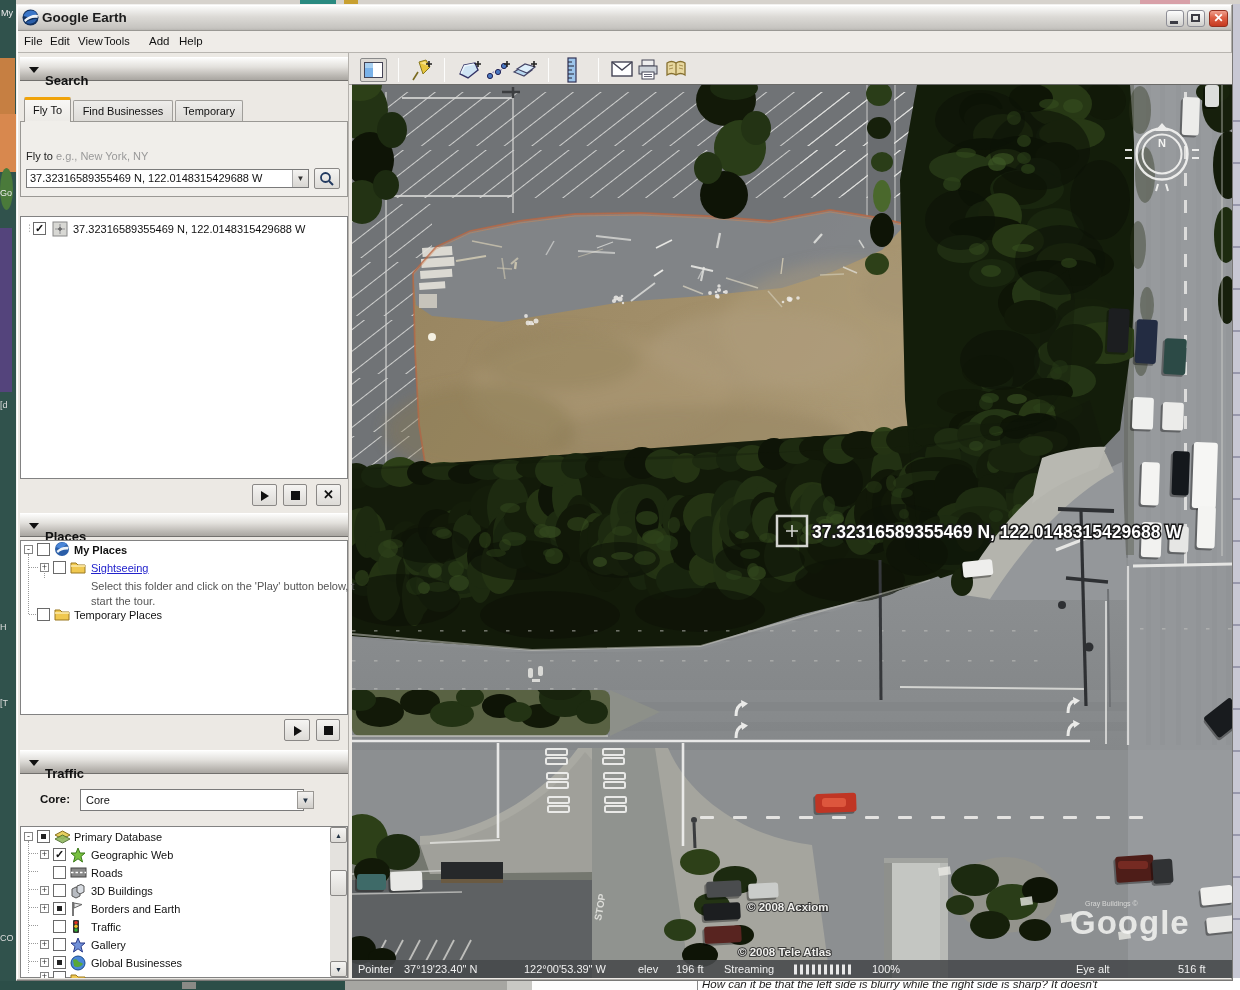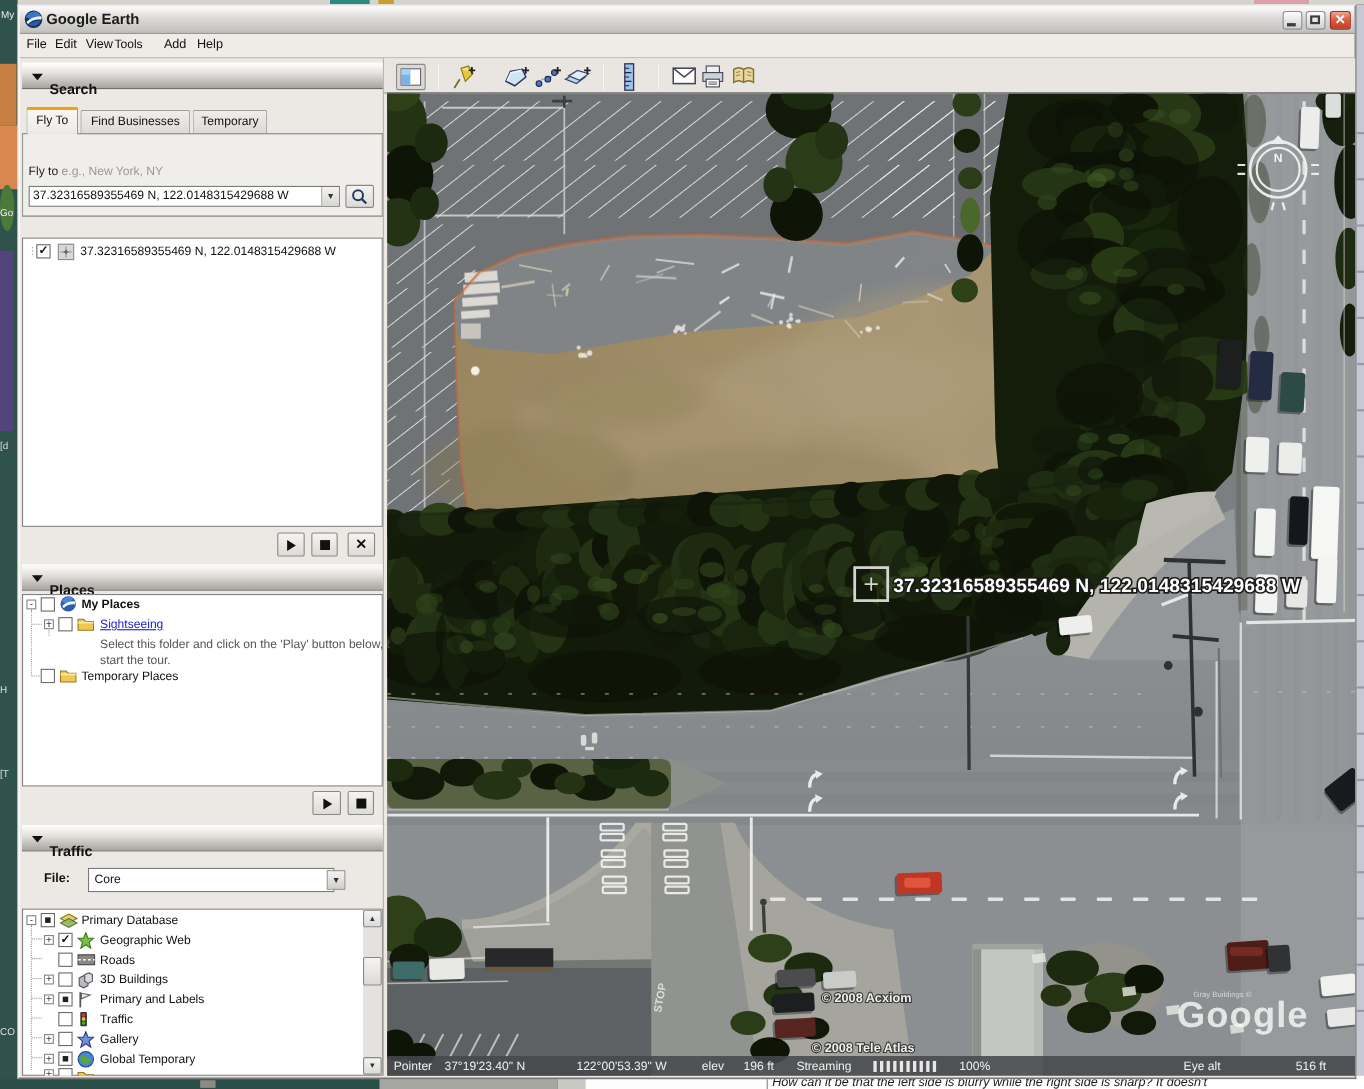--- a/index.html
+++ b/index.html
@@ -1139,21 +1139,21 @@
 <div class="btn3" style="left:284px;top:719px;width:26px;height:22px;">
     <div class="abs" style="left:9px;top:6px;width:0;height:0;border-top:5px solid transparent;border-bottom:5px solid transparent;border-left:8px solid #111;"></div>
   </div>
 <div class="btn3" style="left:316px;top:719px;width:24px;height:22px;">
     <div class="abs" style="left:7px;top:6px;width:9px;height:9px;background:#111;"></div>
   </div>
 <div class="hdr" style="top:750px;">
     <div class="tri"></div>
     <div class="lbl">Traffic</div>
   </div>
-<div class="abs" style="left:40px;top:793px;font-size:11.5px;font-weight:bold;color:#111;">File:</div>
+<div class="abs" style="left:40px;top:793px;font-size:11.5px;font-weight:bold;color:#111;">Core:</div>
 <div class="abs" style="left:80px;top:789px;width:224px;height:22px;background:#fff;border:1px solid #7a7a7a;font-size:11px;line-height:20px;padding-left:5px;color:#111;">Core</div>
 <div class="abs" style="left:297px;top:791px;width:17px;height:18px;background:linear-gradient(180deg,#f4f3f1,#d0ceca);border:1px solid #9a9894;font-size:8px;text-align:center;line-height:17px;color:#234;">▼</div>
 <div class="wbox" style="left:20px;top:826px;width:328px;height:152px;overflow:hidden;"></div>
 <div class="abs" style="left:28px;top:841px;width:1px;height:132px;border-left:1px dotted #9a9a9a;"></div>
 <div class="abs" style="left:29px;top:853px;width:9px;height:1px;border-top:1px dotted #9a9a9a;"></div>
 <div class="abs" style="left:29px;top:871px;width:9px;height:1px;border-top:1px dotted #9a9a9a;"></div>
 <div class="abs" style="left:29px;top:889px;width:9px;height:1px;border-top:1px dotted #9a9a9a;"></div>
 <div class="abs" style="left:29px;top:907px;width:9px;height:1px;border-top:1px dotted #9a9a9a;"></div>
 <div class="abs" style="left:29px;top:925px;width:9px;height:1px;border-top:1px dotted #9a9a9a;"></div>
 <div class="abs" style="left:29px;top:943px;width:9px;height:1px;border-top:1px dotted #9a9a9a;"></div>
@@ -1187,21 +1187,21 @@
   </svg>
 <div class="row" style="left:91px;top:885px;">3D Buildings</div>
 <div class="exp" style="left:40px;top:904px;">+</div>
 <div class="cb" style="left:53px;top:902px;">
     <div class="abs" style="left:3px;top:3px;width:5px;height:5px;background:#222;"></div>
   </div>
 <svg class="abs" style="left:70px;top:901px;" width="14" height="16" viewBox="0 0 14 16">
     <path d="M3 1 L3 15" stroke="#555" stroke-width="1.6"></path>
     <path d="M4 2 L12 3.5 L4 7 Z" fill="#e8e8e8" stroke="#666"></path>
   </svg>
-<div class="row" style="left:91px;top:903px;">Primary and Labels</div>
+<div class="row" style="left:91px;top:903px;">Borders and Earth</div>
 <div class="cb" style="left:53px;top:920px;"></div>
 <svg class="abs" style="left:70px;top:919px;" width="12" height="16" viewBox="0 0 12 16">
     <rect x="3" y="1" width="6" height="13" rx="1" fill="#333"></rect>
     <circle cx="6" cy="3.6" r="1.7" fill="#e03020"></circle>
     <circle cx="6" cy="7.3" r="1.7" fill="#f0c020"></circle>
     <circle cx="6" cy="11" r="1.7" fill="#30b030"></circle>
   </svg>
 <div class="row" style="left:91px;top:921px;">Traffic</div>
 <div class="exp" style="left:40px;top:940px;">+</div>
 <div class="cb" style="left:53px;top:938px;"></div>
@@ -1210,21 +1210,21 @@
   </svg>
 <div class="row" style="left:91px;top:939px;">Gallery</div>
 <div class="exp" style="left:40px;top:958px;">+</div>
 <div class="cb" style="left:53px;top:956px;">
     <div class="abs" style="left:3px;top:3px;width:5px;height:5px;background:#222;"></div>
   </div>
 <svg class="abs" style="left:70px;top:955px;" width="16" height="16" viewBox="0 0 16 16">
     <circle cx="8" cy="8" r="7" fill="#4a86d8" stroke="#1a4a8a"></circle>
     <path d="M3 5 C5 3.5 7 4 8 6 C9 8 12 7 13 9 C11 12 7 13 4 11 Z" fill="#58a838"></path>
   </svg>
-<div class="row" style="left:91px;top:957px;">Global Temporary</div>
+<div class="row" style="left:91px;top:957px;">Global Businesses</div>
 <div class="abs" style="left:21px;top:970px;width:320px;height:8px;overflow:hidden;">
     <div class="exp" style="left:19px;top:2px;">+</div>
     <div class="cb" style="left:32px;top:1px;"></div>
     <svg class="abs" style="left:49px;top:2px;" width="16" height="14" viewBox="0 0 16 14">
       <path d="M1 3 L6 3 L8 5 L15 5 L15 13 L1 13 Z" fill="#f0c850" stroke="#9a7820"></path>
     </svg>
   </div>
 <div class="abs" style="left:330px;top:827px;width:17px;height:150px;background:#e4e2de;"></div>
 <div class="btn3" style="left:330px;top:827px;width:17px;height:16px;border-radius:2px;text-align:center;font-size:7px;line-height:15px;color:#234;">▲</div>
 <div class="btn3" style="left:330px;top:961px;width:17px;height:16px;border-radius:2px;text-align:center;font-size:7px;line-height:15px;color:#234;">▼</div>

